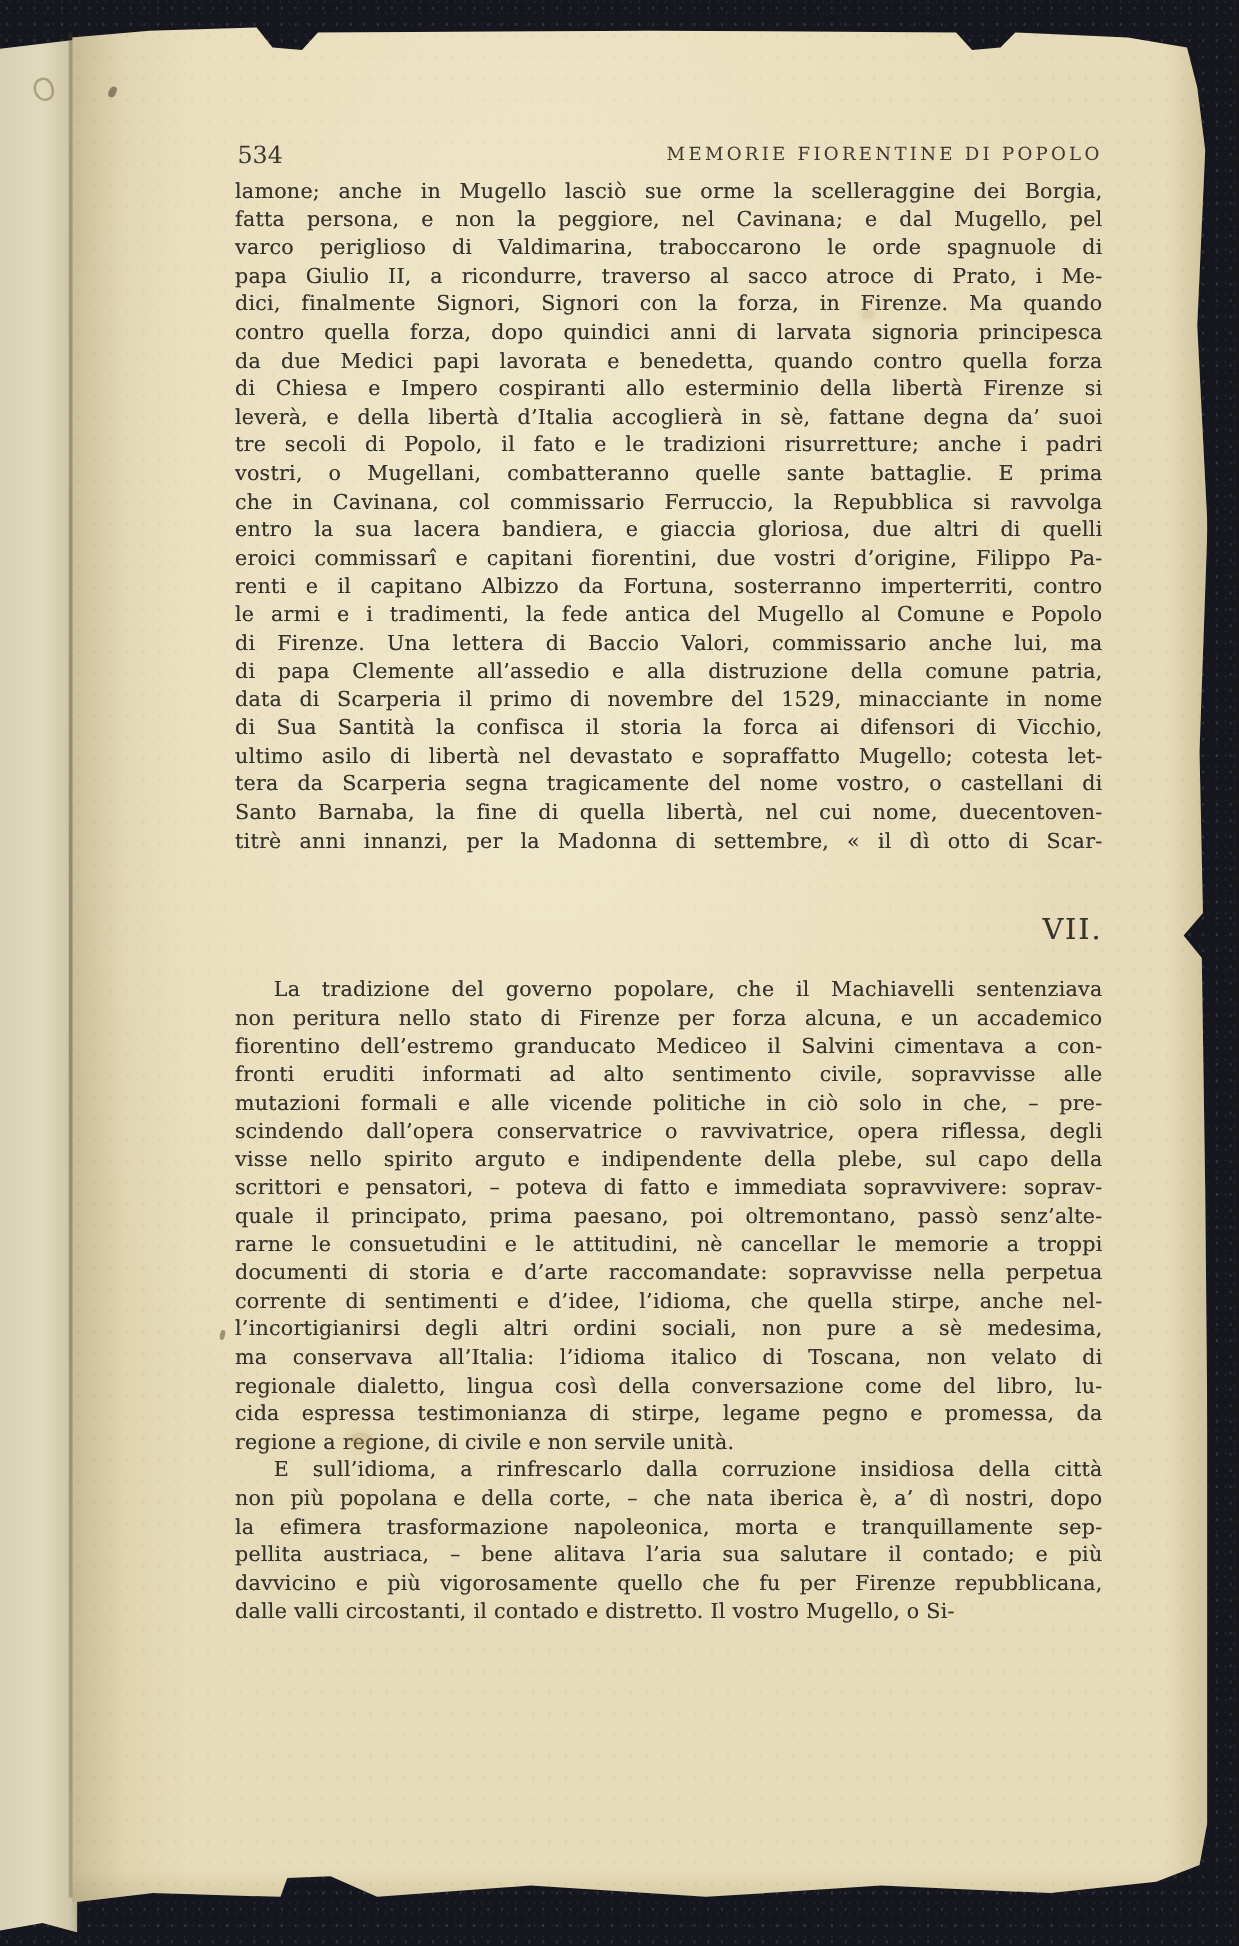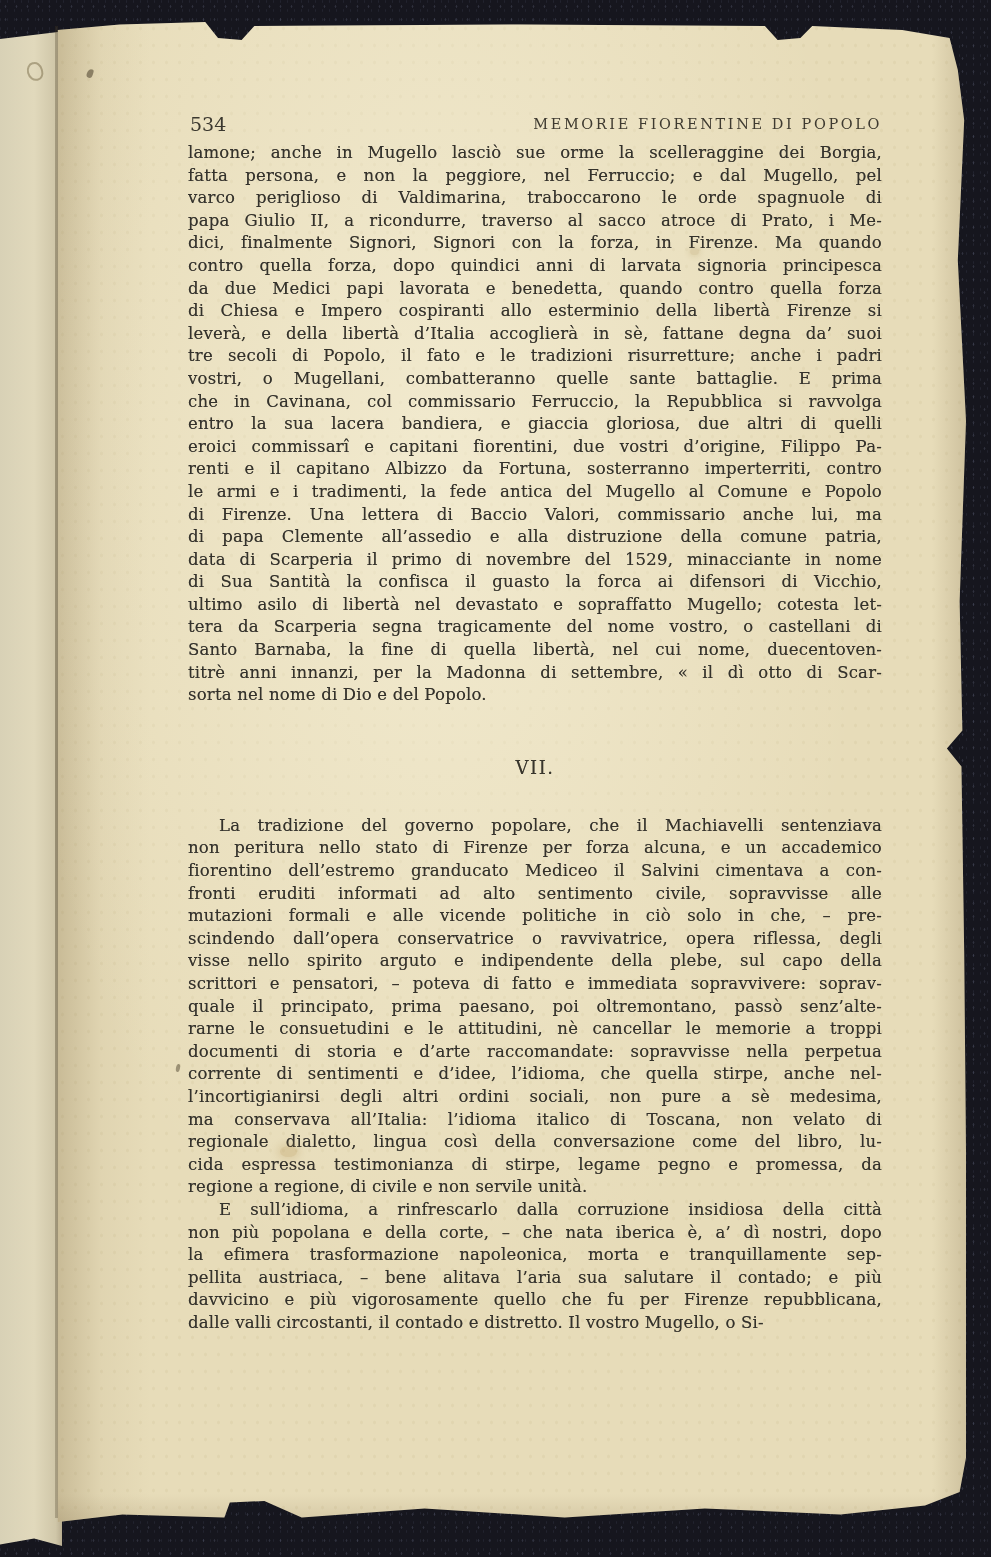--- a/index.html
+++ b/index.html
@@ -58,22 +58,22 @@
     text-shadow:0 0 0.5px rgba(52,50,44,0.55);
   }
   .para { margin:0; }
   .line {
     height:22.6px; line-height:22.6px; overflow:hidden;
     text-align:justify; text-align-last:justify;
   }
   .line.last { text-align-last:left; }
   .para.indent .line:first-child { text-indent:31px; }
   .section-heading {
-    margin-top:49px; margin-bottom:36px; text-align:center;
-    font-size:18px; line-height:23px; letter-spacing:1.5px; color:#38352c;
+    margin-top:49px; margin-bottom:25px; text-align:right;
+    font-size:23px; line-height:23px; letter-spacing:1.5px; color:#38352c;
   }
   .ring-mark {
     position:absolute; left:27px; top:62px; width:12px; height:15px; z-index:4;
     border:2px solid rgba(100,85,50,0.42); border-radius:50% 50% 45% 55%;
     transform:rotate(-14deg);
   }
   .speck-mark {
     position:absolute; left:87px; top:69px; width:6px; height:9px; z-index:4;
     background:rgba(72,62,42,0.55); border-radius:65% 35% 55% 45%;
     transform:rotate(18deg);
@@ -99,44 +99,43 @@
 <div class="scene">
   <div class="under-page"></div>
   <div class="page">
     <div class="running-head">
       <span class="page-num">534</span>
       <span class="running-title">MEMORIE FIORENTINE DI POPOLO</span>
     </div>
     <div class="text-block">
         <div class="para">
           <div class="line">lamone; anche in Mugello lasciò sue orme la scelleraggine dei Borgia,</div>
-          <div class="line">fatta persona, e non la peggiore, nel Ferruccio; e dal Mugello, pel</div>
+          <div class="line">fatta persona, e non la peggiore, nel Cavinana; e dal Mugello, pel</div>
           <div class="line">varco periglioso di Valdimarina, traboccarono le orde spagnuole di</div>
           <div class="line">papa Giulio II, a ricondurre, traverso al sacco atroce di Prato, i Me-</div>
           <div class="line">dici, finalmente Signori, Signori con la forza, in Firenze. Ma quando</div>
           <div class="line">contro quella forza, dopo quindici anni di larvata signoria principesca</div>
           <div class="line">da due Medici papi lavorata e benedetta, quando contro quella forza</div>
           <div class="line">di Chiesa e Impero cospiranti allo esterminio della libertà Firenze si</div>
           <div class="line">leverà, e della libertà d’Italia accoglierà in sè, fattane degna da’ suoi</div>
           <div class="line">tre secoli di Popolo, il fato e le tradizioni risurretture; anche i padri</div>
           <div class="line">vostri, o Mugellani, combatteranno quelle sante battaglie. E prima</div>
           <div class="line">che in Cavinana, col commissario Ferruccio, la Repubblica si ravvolga</div>
           <div class="line">entro la sua lacera bandiera, e giaccia gloriosa, due altri di quelli</div>
           <div class="line">eroici commissarî e capitani fiorentini, due vostri d’origine, Filippo Pa-</div>
           <div class="line">renti e il capitano Albizzo da Fortuna, sosterranno imperterriti, contro</div>
           <div class="line">le armi e i tradimenti, la fede antica del Mugello al Comune e Popolo</div>
           <div class="line">di Firenze. Una lettera di Baccio Valori, commissario anche lui, ma</div>
           <div class="line">di papa Clemente all’assedio e alla distruzione della comune patria,</div>
           <div class="line">data di Scarperia il primo di novembre del 1529, minacciante in nome</div>
-          <div class="line">di Sua Santità la confisca il guasto la forca ai difensori di Vicchio,</div>
+          <div class="line">di Sua Santità la confisca il storia la forca ai difensori di Vicchio,</div>
           <div class="line">ultimo asilo di libertà nel devastato e sopraffatto Mugello; cotesta let-</div>
           <div class="line">tera da Scarperia segna tragicamente del nome vostro, o castellani di</div>
           <div class="line">Santo Barnaba, la fine di quella libertà, nel cui nome, duecentoven-</div>
           <div class="line">titrè anni innanzi, per la Madonna di settembre, « il dì otto di Scar-</div>
-          <div class="line last">sorta nel nome di Dio e del Popolo.</div>
         </div>
         <div class="section-heading">VII.</div>
         <div class="para indent">
           <div class="line">La tradizione del governo popolare, che il Machiavelli sentenziava</div>
           <div class="line">non peritura nello stato di Firenze per forza alcuna, e un accademico</div>
           <div class="line">fiorentino dell’estremo granducato Mediceo il Salvini cimentava a con-</div>
           <div class="line">fronti eruditi informati ad alto sentimento civile, sopravvisse alle</div>
           <div class="line">mutazioni formali e alle vicende politiche in ciò solo in che, – pre-</div>
           <div class="line">scindendo dall’opera conservatrice o ravvivatrice, opera riflessa, degli</div>
           <div class="line">visse nello spirito arguto e indipendente della plebe, sul capo della</div>

